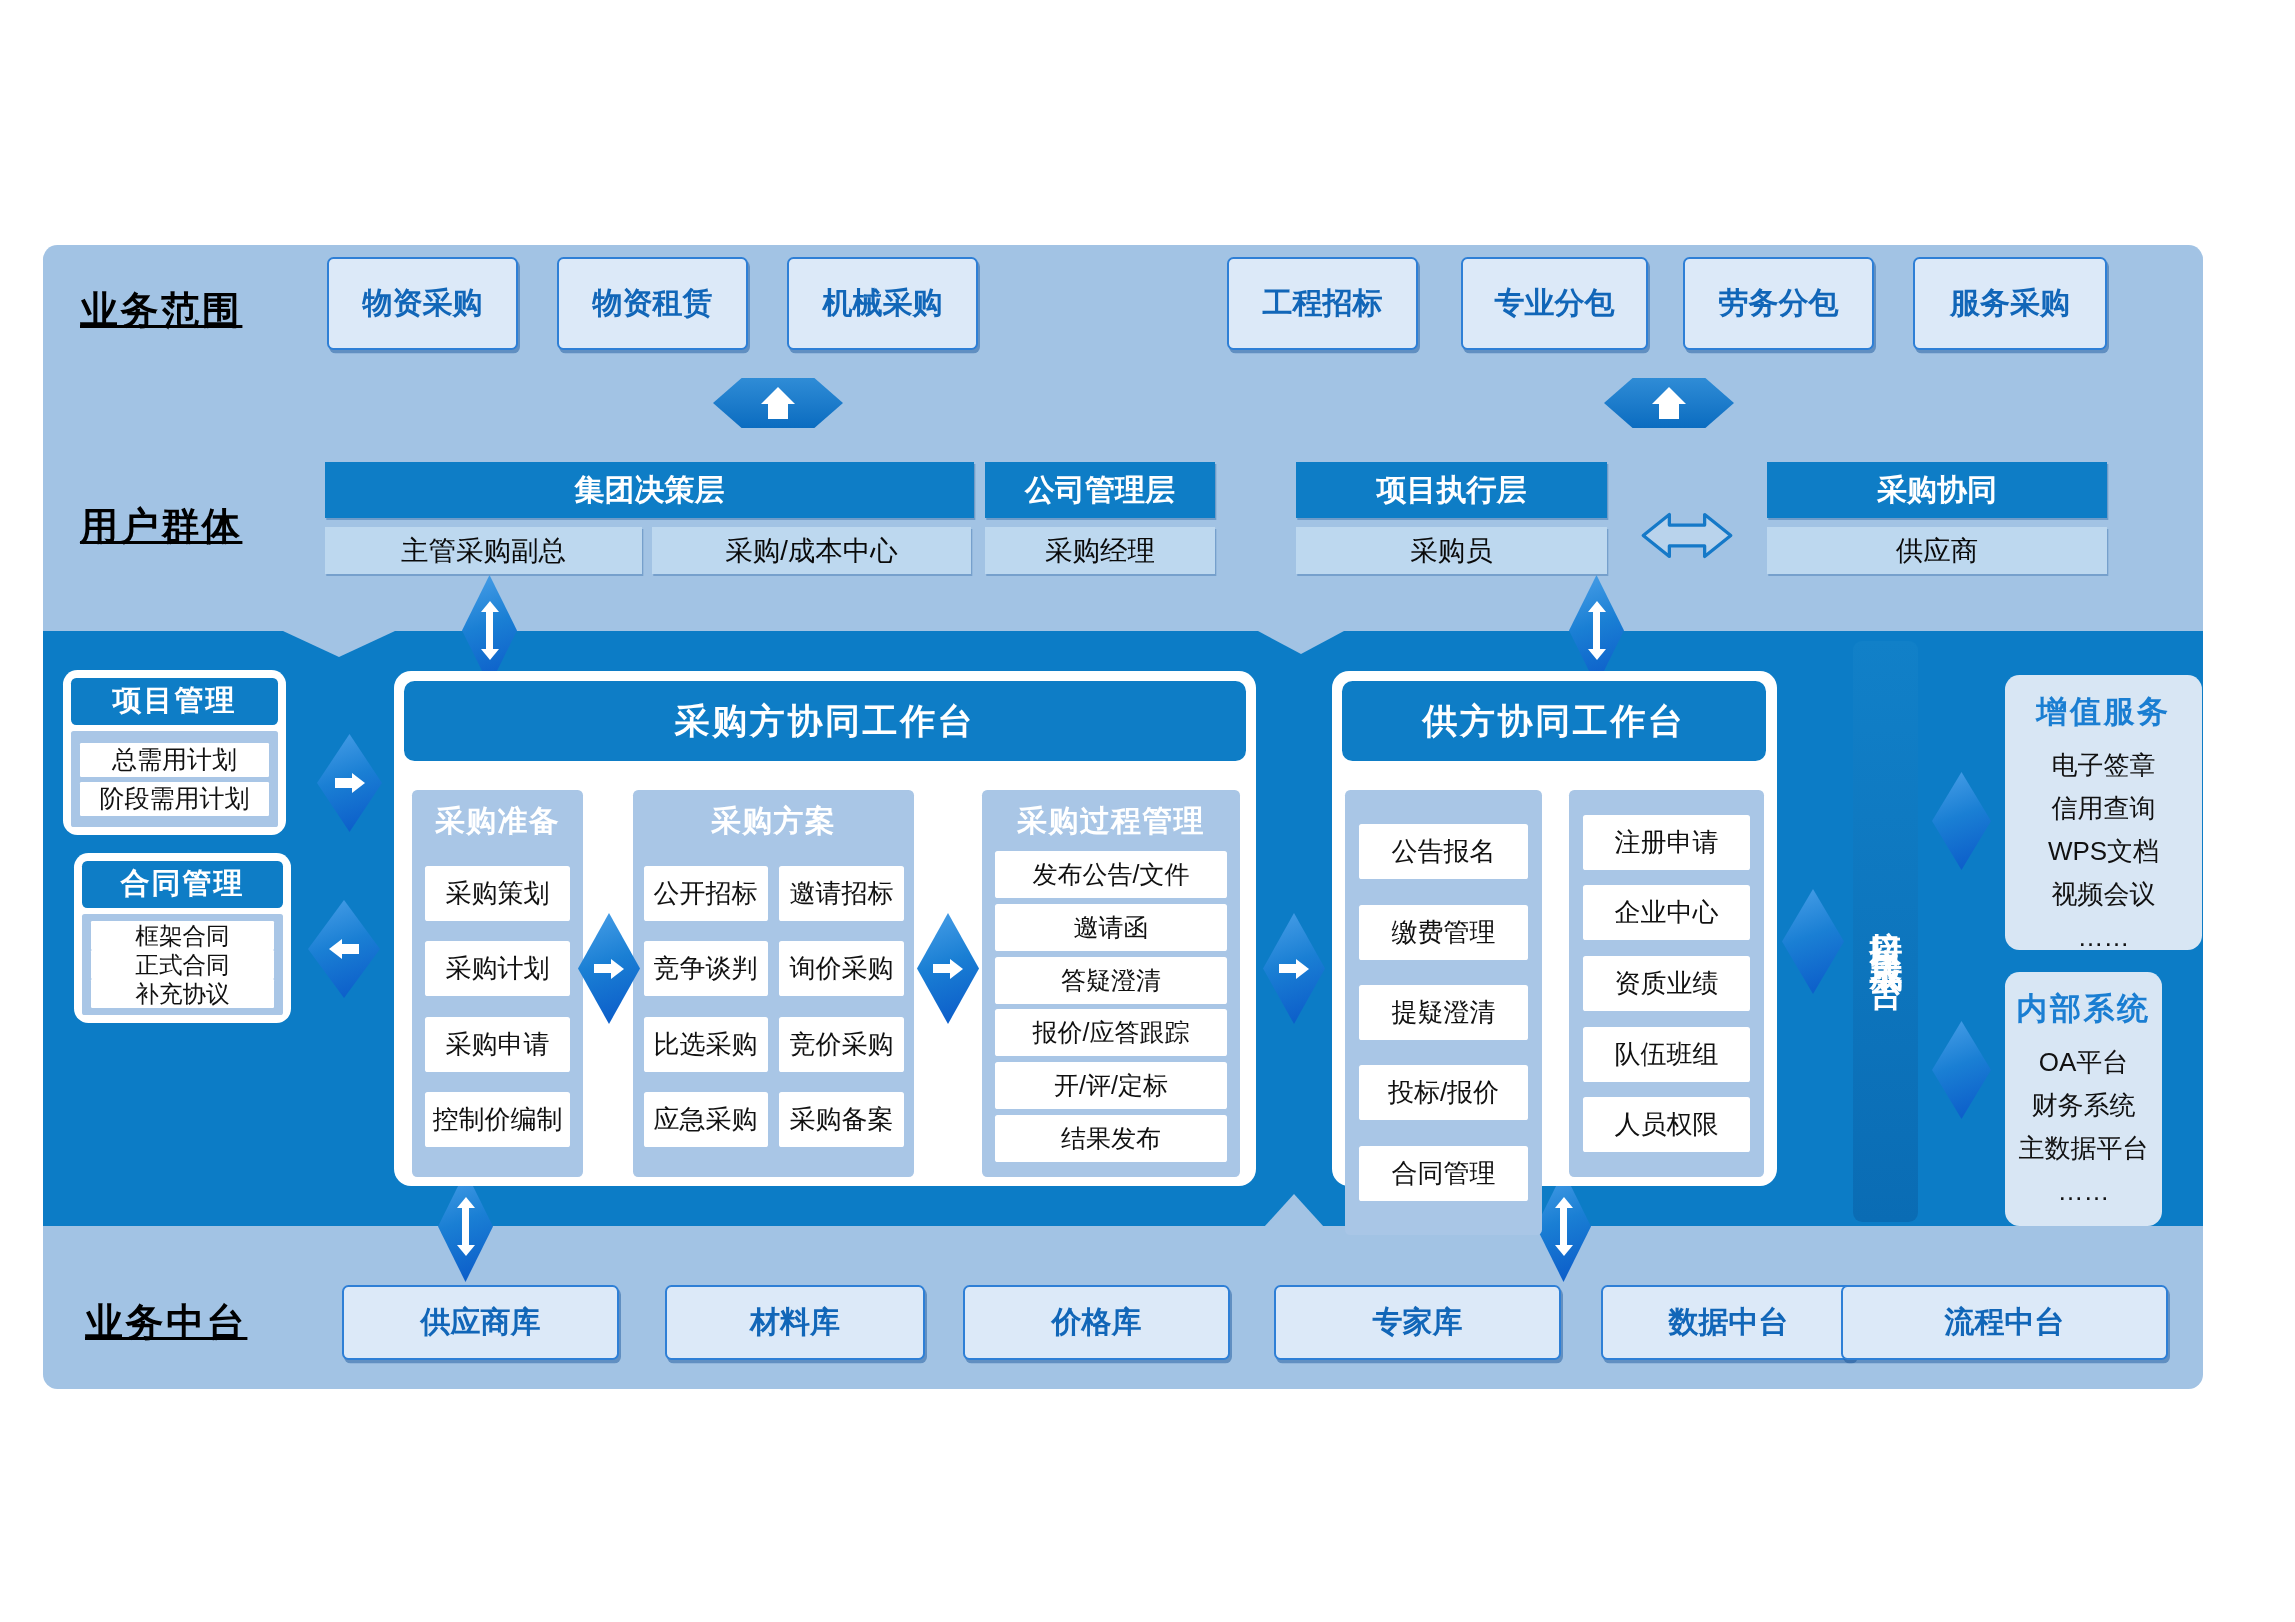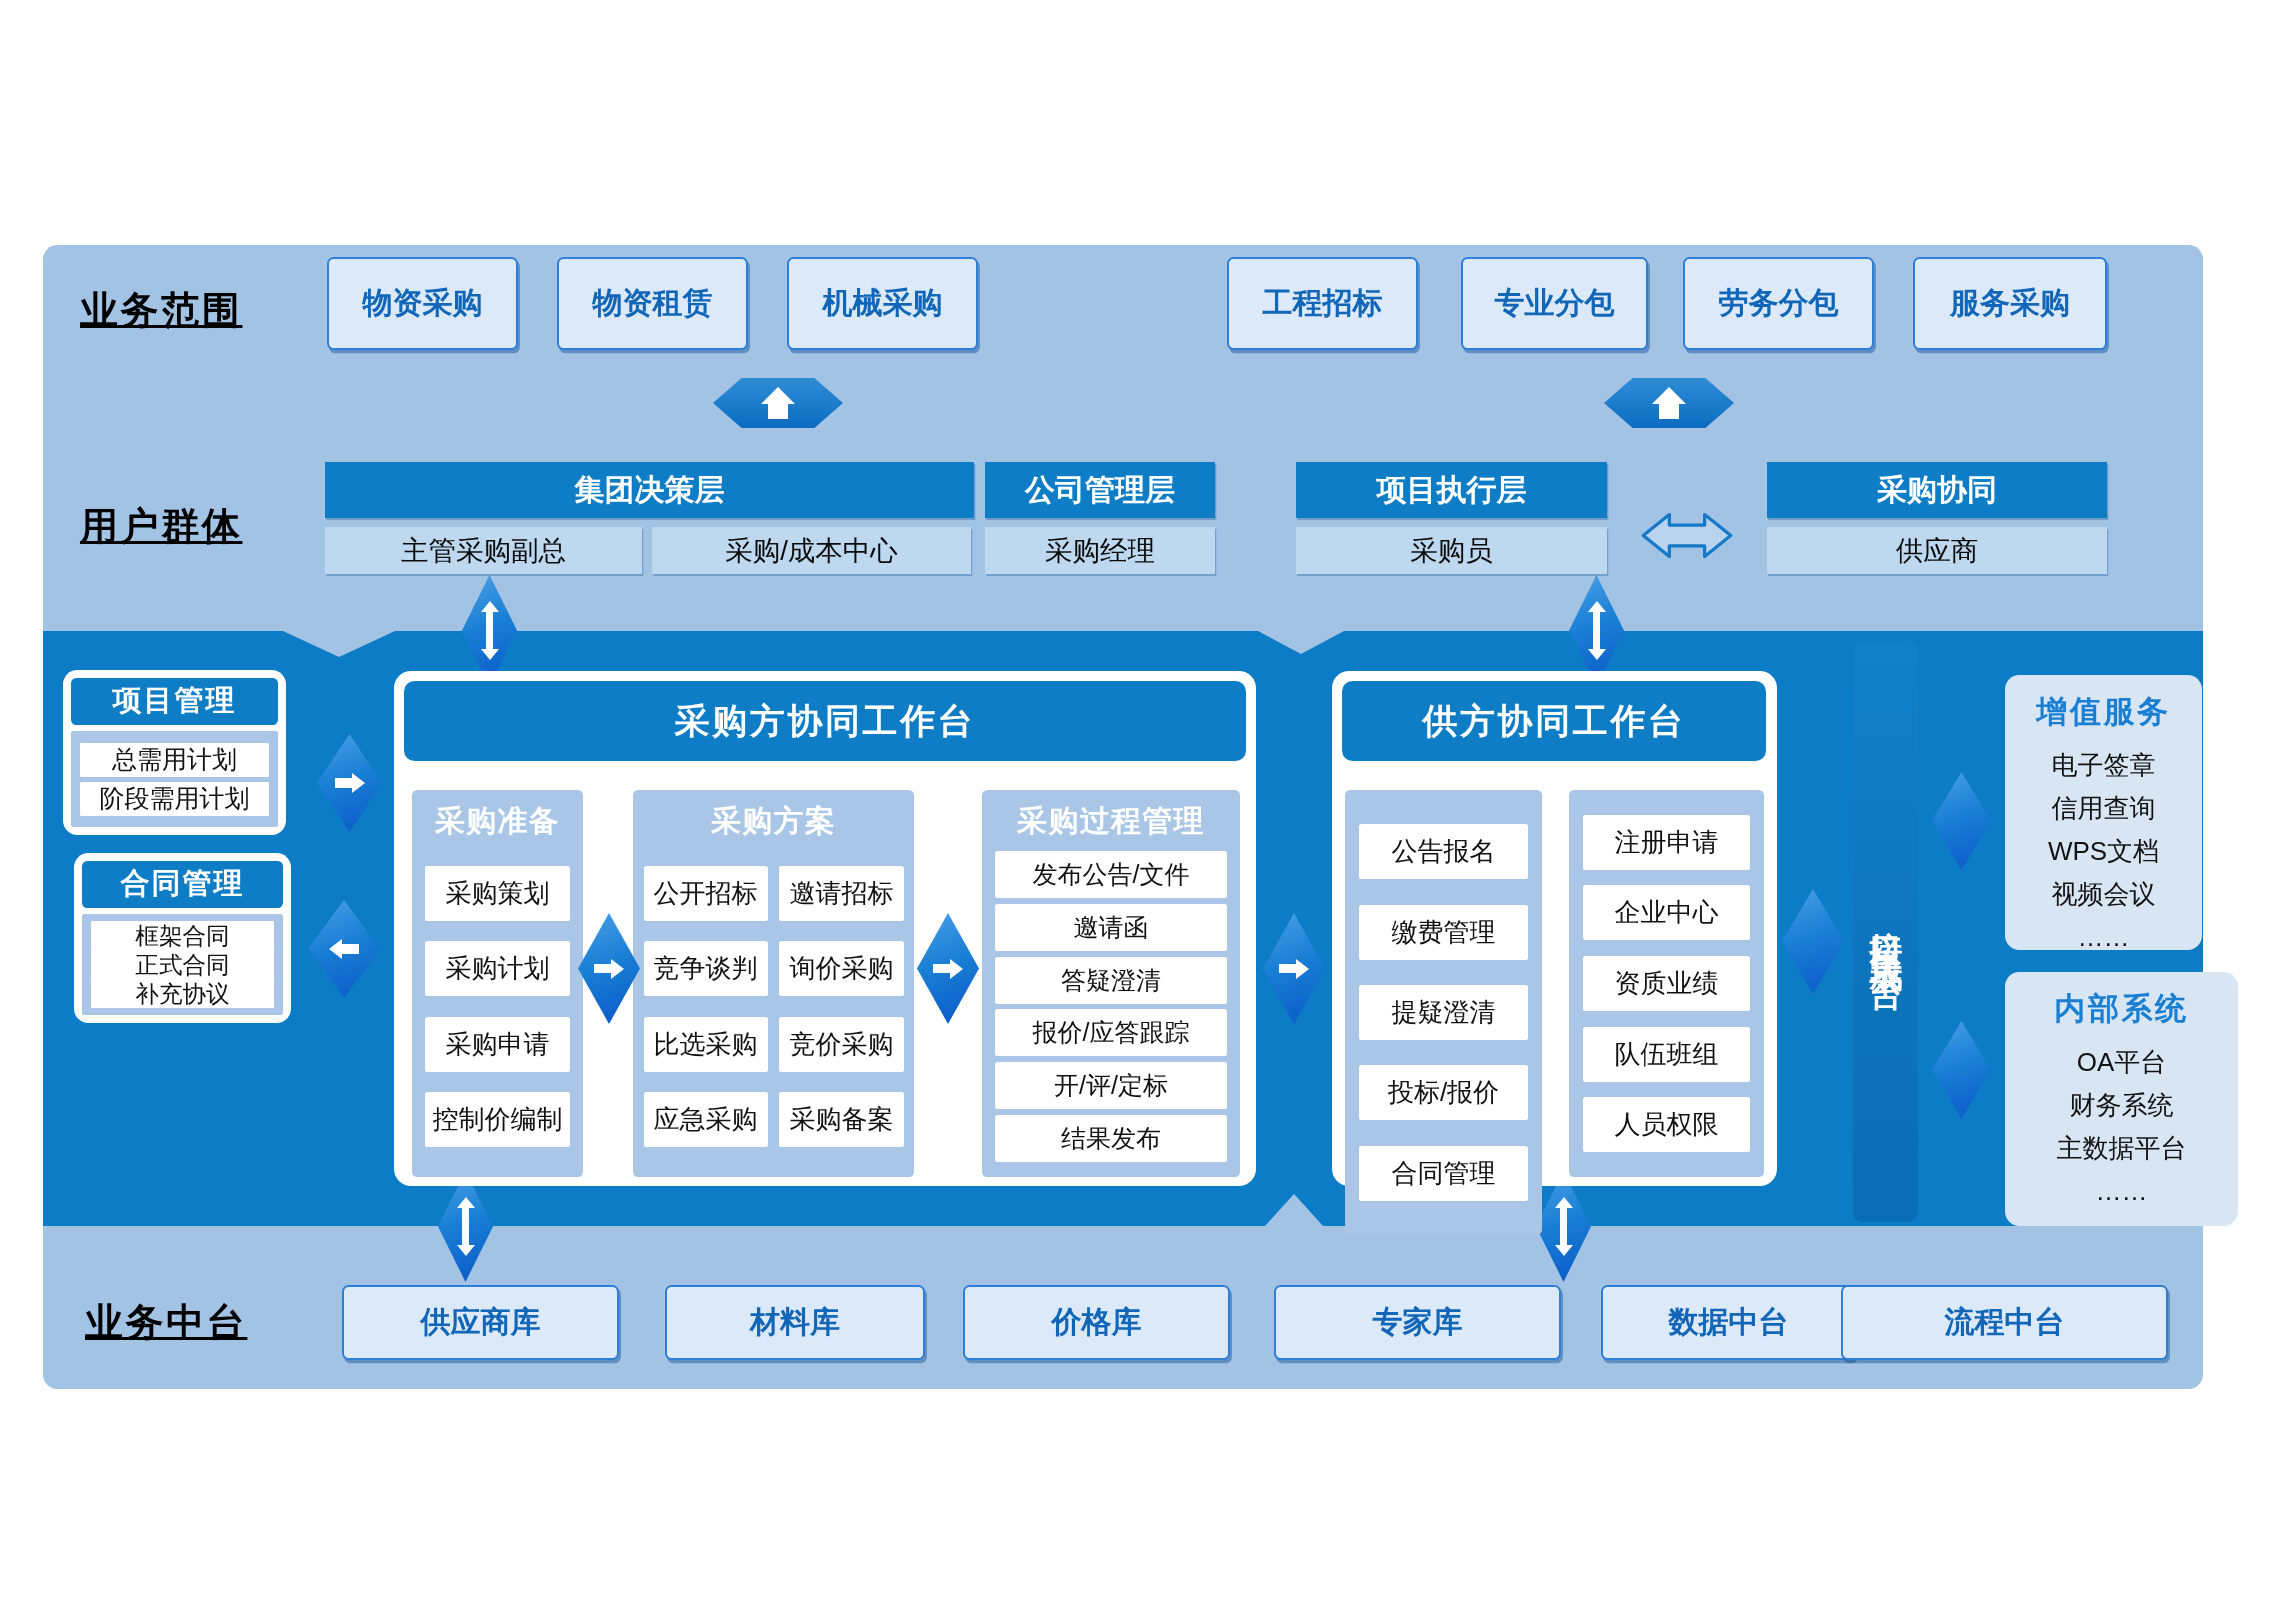--- a/index.html
+++ b/index.html
@@ -288,21 +288,21 @@
   </div>
 
   <div class="abs info-card" style="left:2005px;top:675px;width:197px;height:275px;">
     <div class="t">增值服务</div>
     <div class="ln">电子签章</div>
     <div class="ln">信用查询</div>
     <div class="ln">WPS文档</div>
     <div class="ln">视频会议</div>
     <div class="ln">……</div>
   </div>
-  <div class="abs info-card" style="left:2005px;top:972px;width:233px;height:254px;">
+  <div class="abs info-card" style="left:2005px;top:972px;width:157px;height:254px;">
     <div class="t">内部系统</div>
     <div class="ln">OA平台</div>
     <div class="ln">财务系统</div>
     <div class="ln">主数据平台</div>
     <div class="ln">……</div>
   </div>
 
   <div class="abs row-label" style="left:85px;top:1297px;">业务中台</div>
   <div class="abs lt-btn" style="left:342px;top:1285px;width:277px;height:75px;">供应商库</div>
   <div class="abs lt-btn" style="left:665px;top:1285px;width:260px;height:75px;">材料库</div>

